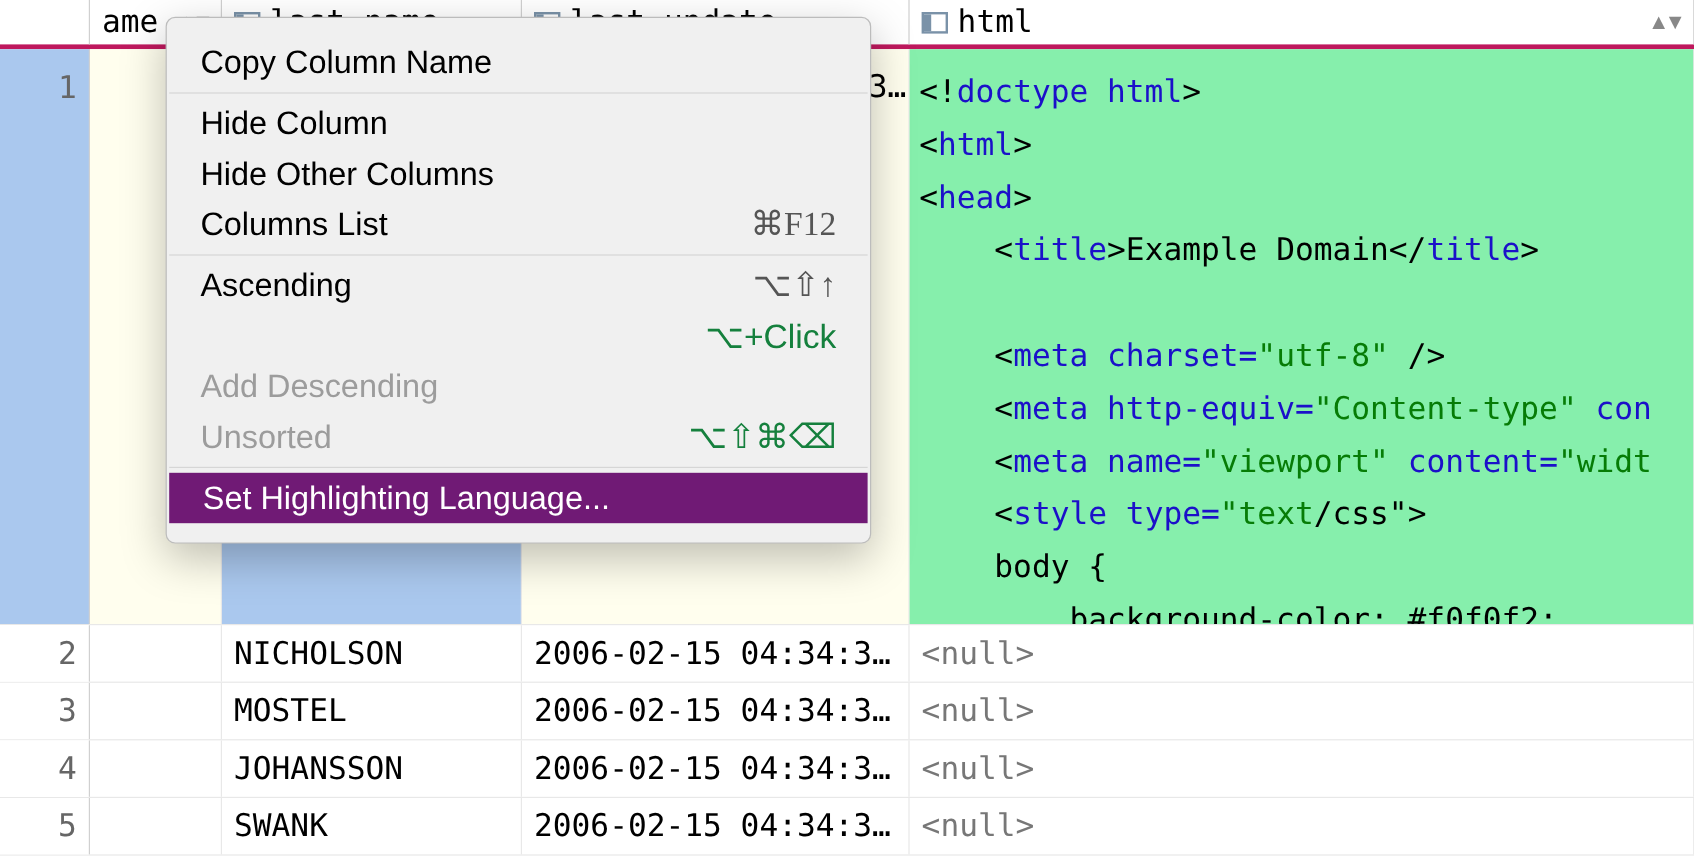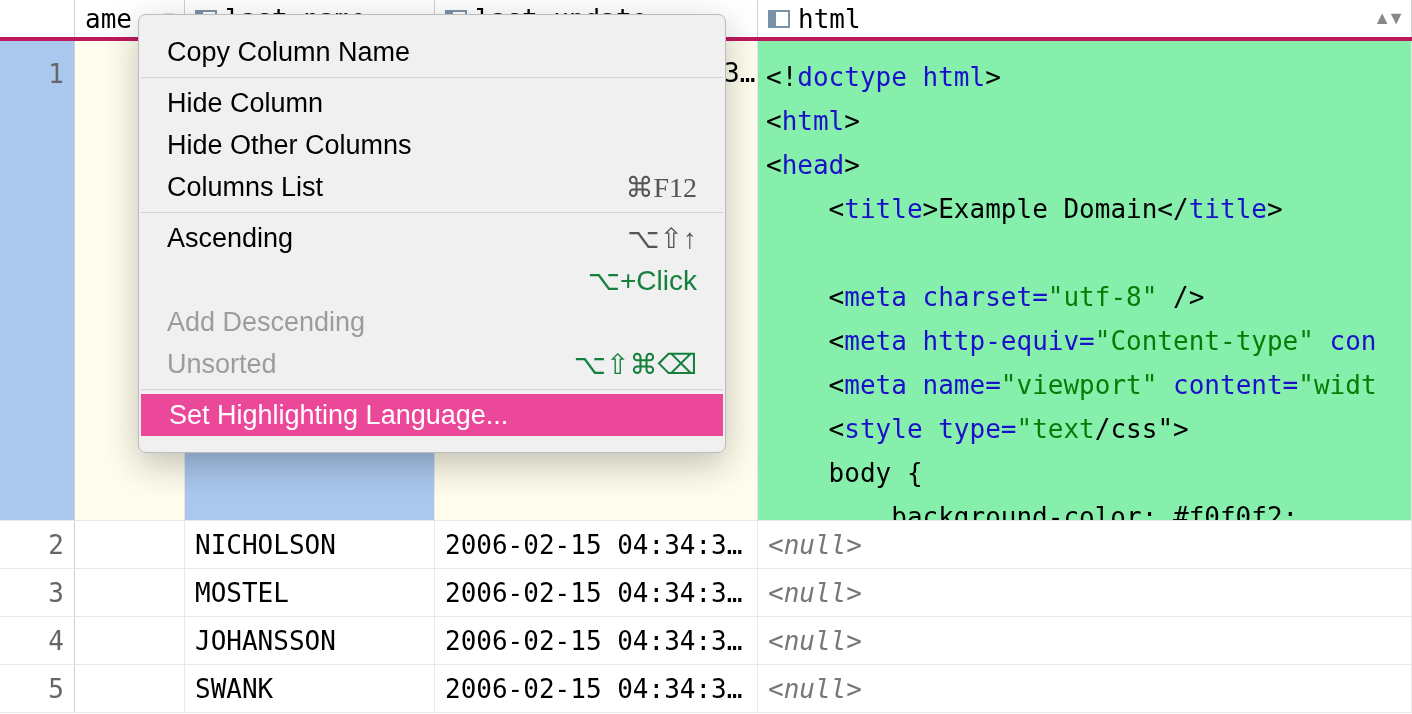--- a/index.html
+++ b/index.html
@@ -73,21 +73,21 @@
     }
     .row.first .cell { align-items: flex-start; padding-top: 12px; }
     .row.first .rownum-cell { background: #aac8ee; padding-top: 18px; }
     .row.first .fn-cell { background: #fffeee; }
     .row.first .ln-cell { background: #aac8ee; }
     .row.first .lu-cell { background: #fffeee; }
     .row.first .html-cell { background: #86efac; padding: 0; }
     .fn-cell { width: 110px; }
     .ln-cell { width: 250px; }
     .lu-cell { width: 323px; }
-    .html-cell { flex: 1; color: #777; font-style: italic; }
+    .html-cell { flex: 1; color: #777; }
     .row.first .html-cell { color: #000; font-style: normal; overflow: hidden; }
     
     
     .code {
       font-family: "SF Mono", Menlo, Consolas, monospace;
       font-size: 26px;
       line-height: 44px;
       padding: 14px 8px 0 8px;
       white-space: pre;
       color: #000;
@@ -111,21 +111,21 @@
       font-size: 27px;
     }
     .menu-item {
       display: flex;
       align-items: center;
       padding: 4px 28px;
       height: 42px;
       color: #000;
     }
     .menu-item.disabled { color: #9c9c9c; }
-    .menu-item.sel { background: #ec4899; color: #fff; margin: 0 2px; border-radius: 0; }
+    .menu-item.sel { background: #701a75; color: #fff; margin: 0 2px; border-radius: 0; }
     .menu-sep { height: 1px; background: #d6d6d6; margin: 4px 2px; }
     .shortcut { margin-left: auto; color: #555; font-size: 28px; }
     .menu-item.disabled .shortcut { color: #15803d; }
     .sc-sym { font-family: -apple-system; }
     
     
     .peek-3 {
       position: absolute;
       left: 724px;
       top: 58px;

